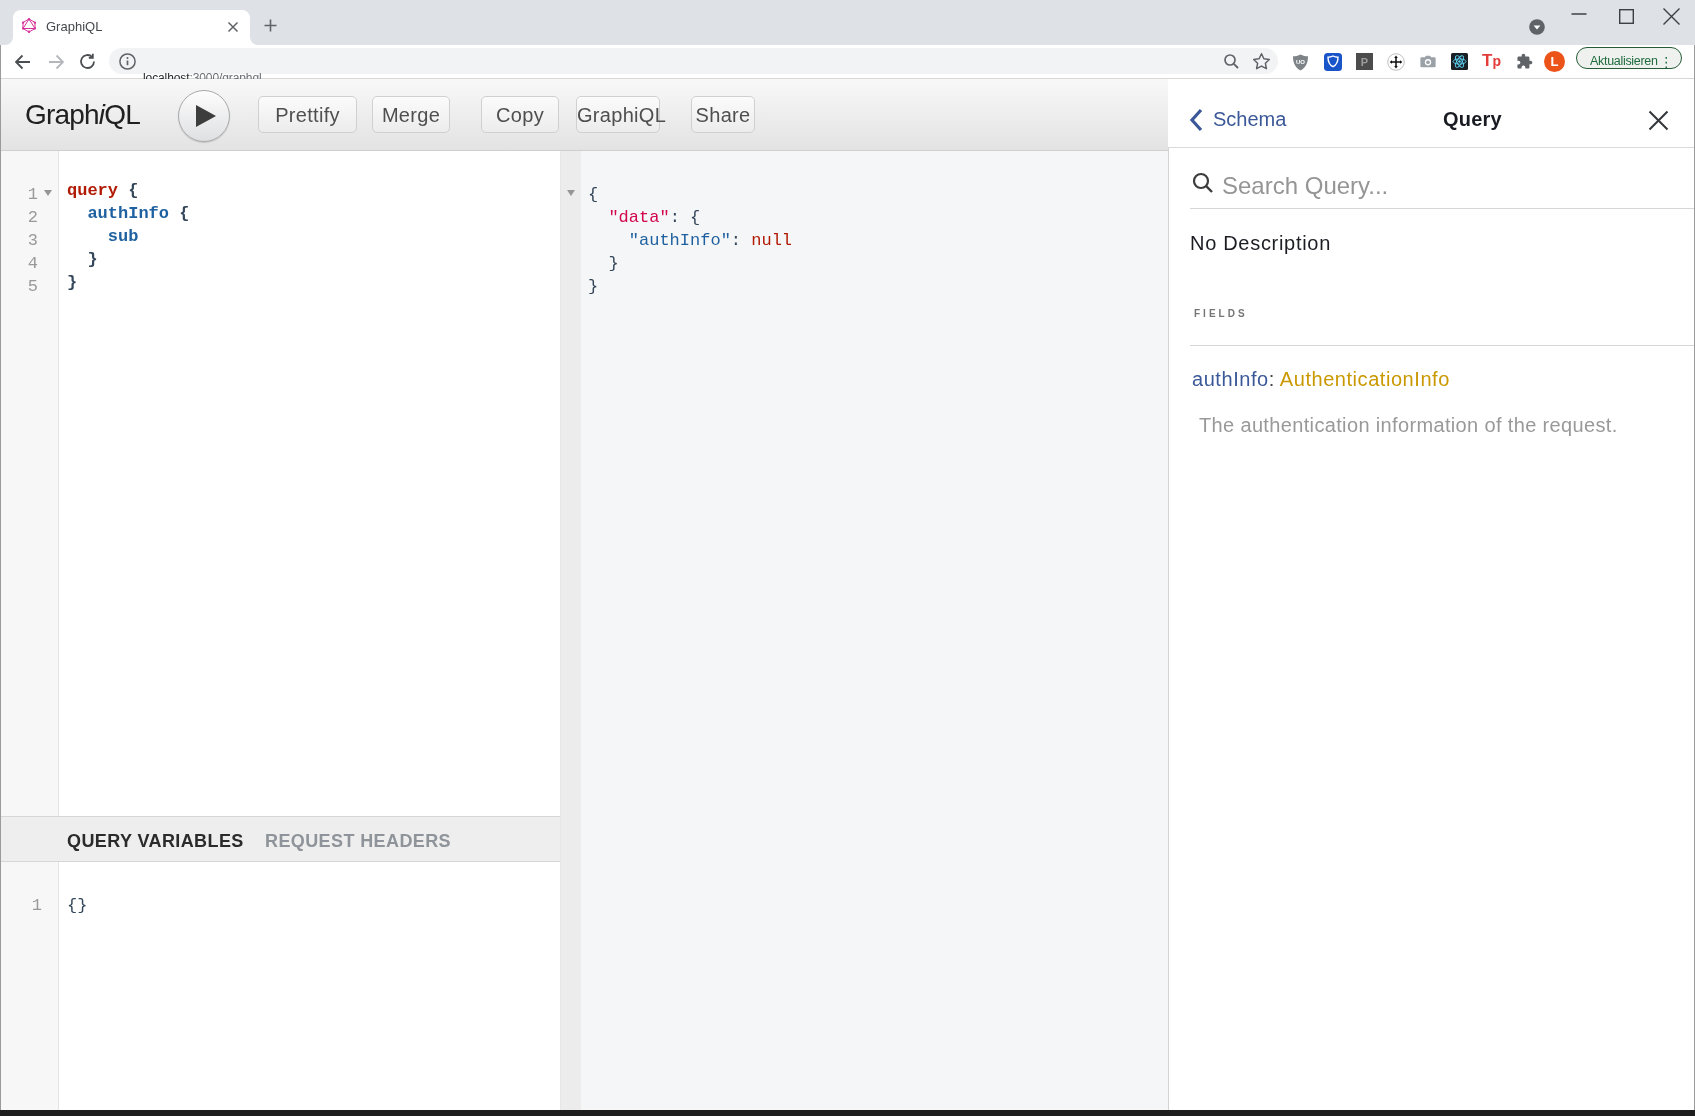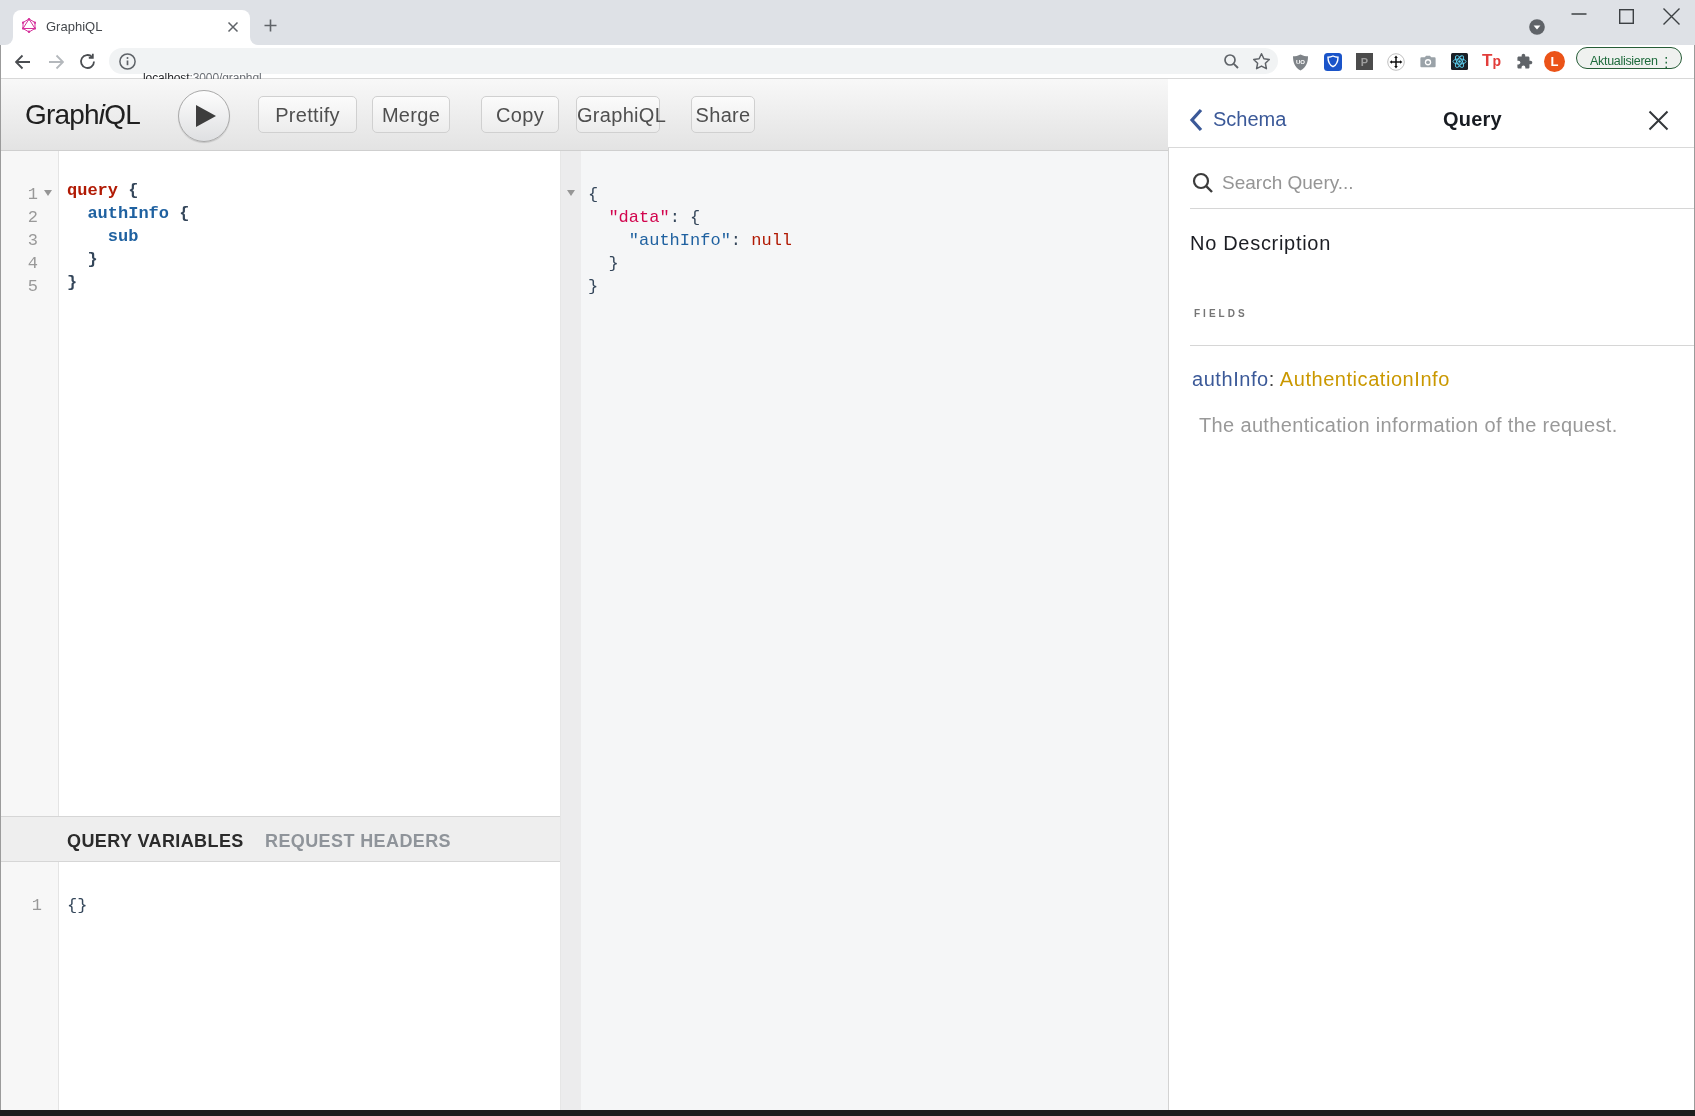--- a/index.html
+++ b/index.html
@@ -37,21 +37,21 @@
   #vpane { left:0; top:862px; width:560px; height:248px; background:#fff; }
   #vgutter { left:0; top:862px; width:59px; height:248px; background:#f7f7f7; border-right:1px solid #e4e4e4; }
   
   #rpane { left:560px; top:151px; width:608px; height:959px; background:#f5f6f7; border-left:1px solid #e6e6e6; }
   #rgutter { left:561px; top:151px; width:20px; height:959px; background:#ececed; }
   
   #docs { left:1168px; top:79px; width:527px; height:1031px; background:#fff; border-left:1px solid #d3d3d3; }
   #dhead { left:1168px; top:79px; width:527px; height:69px; border-bottom:1px solid #d9d9d9; background:#fff; }
   #dschema { left:1213px; top:108px; font-size:20px; color:#3B5998; }
   #dquery { left:1443px; top:108px; font-size:20px; font-weight:bold; color:#181c22; letter-spacing:0.2px; }
-  #dsearchtext { left:1222px; top:172px; font-size:19px; color:#959595; }
+  #dsearchtext { left:1222px; top:172px; font-size:24px; color:#959595; }
   #dsearchline { left:1190px; top:208px; width:505px; height:1px; background:#d6d6d6; }
   #dnodesc { left:1190px; top:232px; font-size:20px; color:#1c1e24; letter-spacing:0.7px; }
   #dfields { left:1194px; top:308px; font-size:10px; font-weight:bold; letter-spacing:3px; color:#757575; }
   #dfieldline { left:1190px; top:345px; width:505px; height:1px; background:#d6d6d6; }
   #dfield { left:1192px; top:368px; font-size:20px; letter-spacing:0.55px; }
   #ddesc { left:1199px; top:414px; font-size:20px; color:#999; letter-spacing:0.35px; }
   
   #botbar { left:0; top:1110px; width:1695px; height:6px; background:#1e1e1e; }
   .edge { width:1px; top:45px; height:1065px; background:#9b9b9b; }
 </style>

